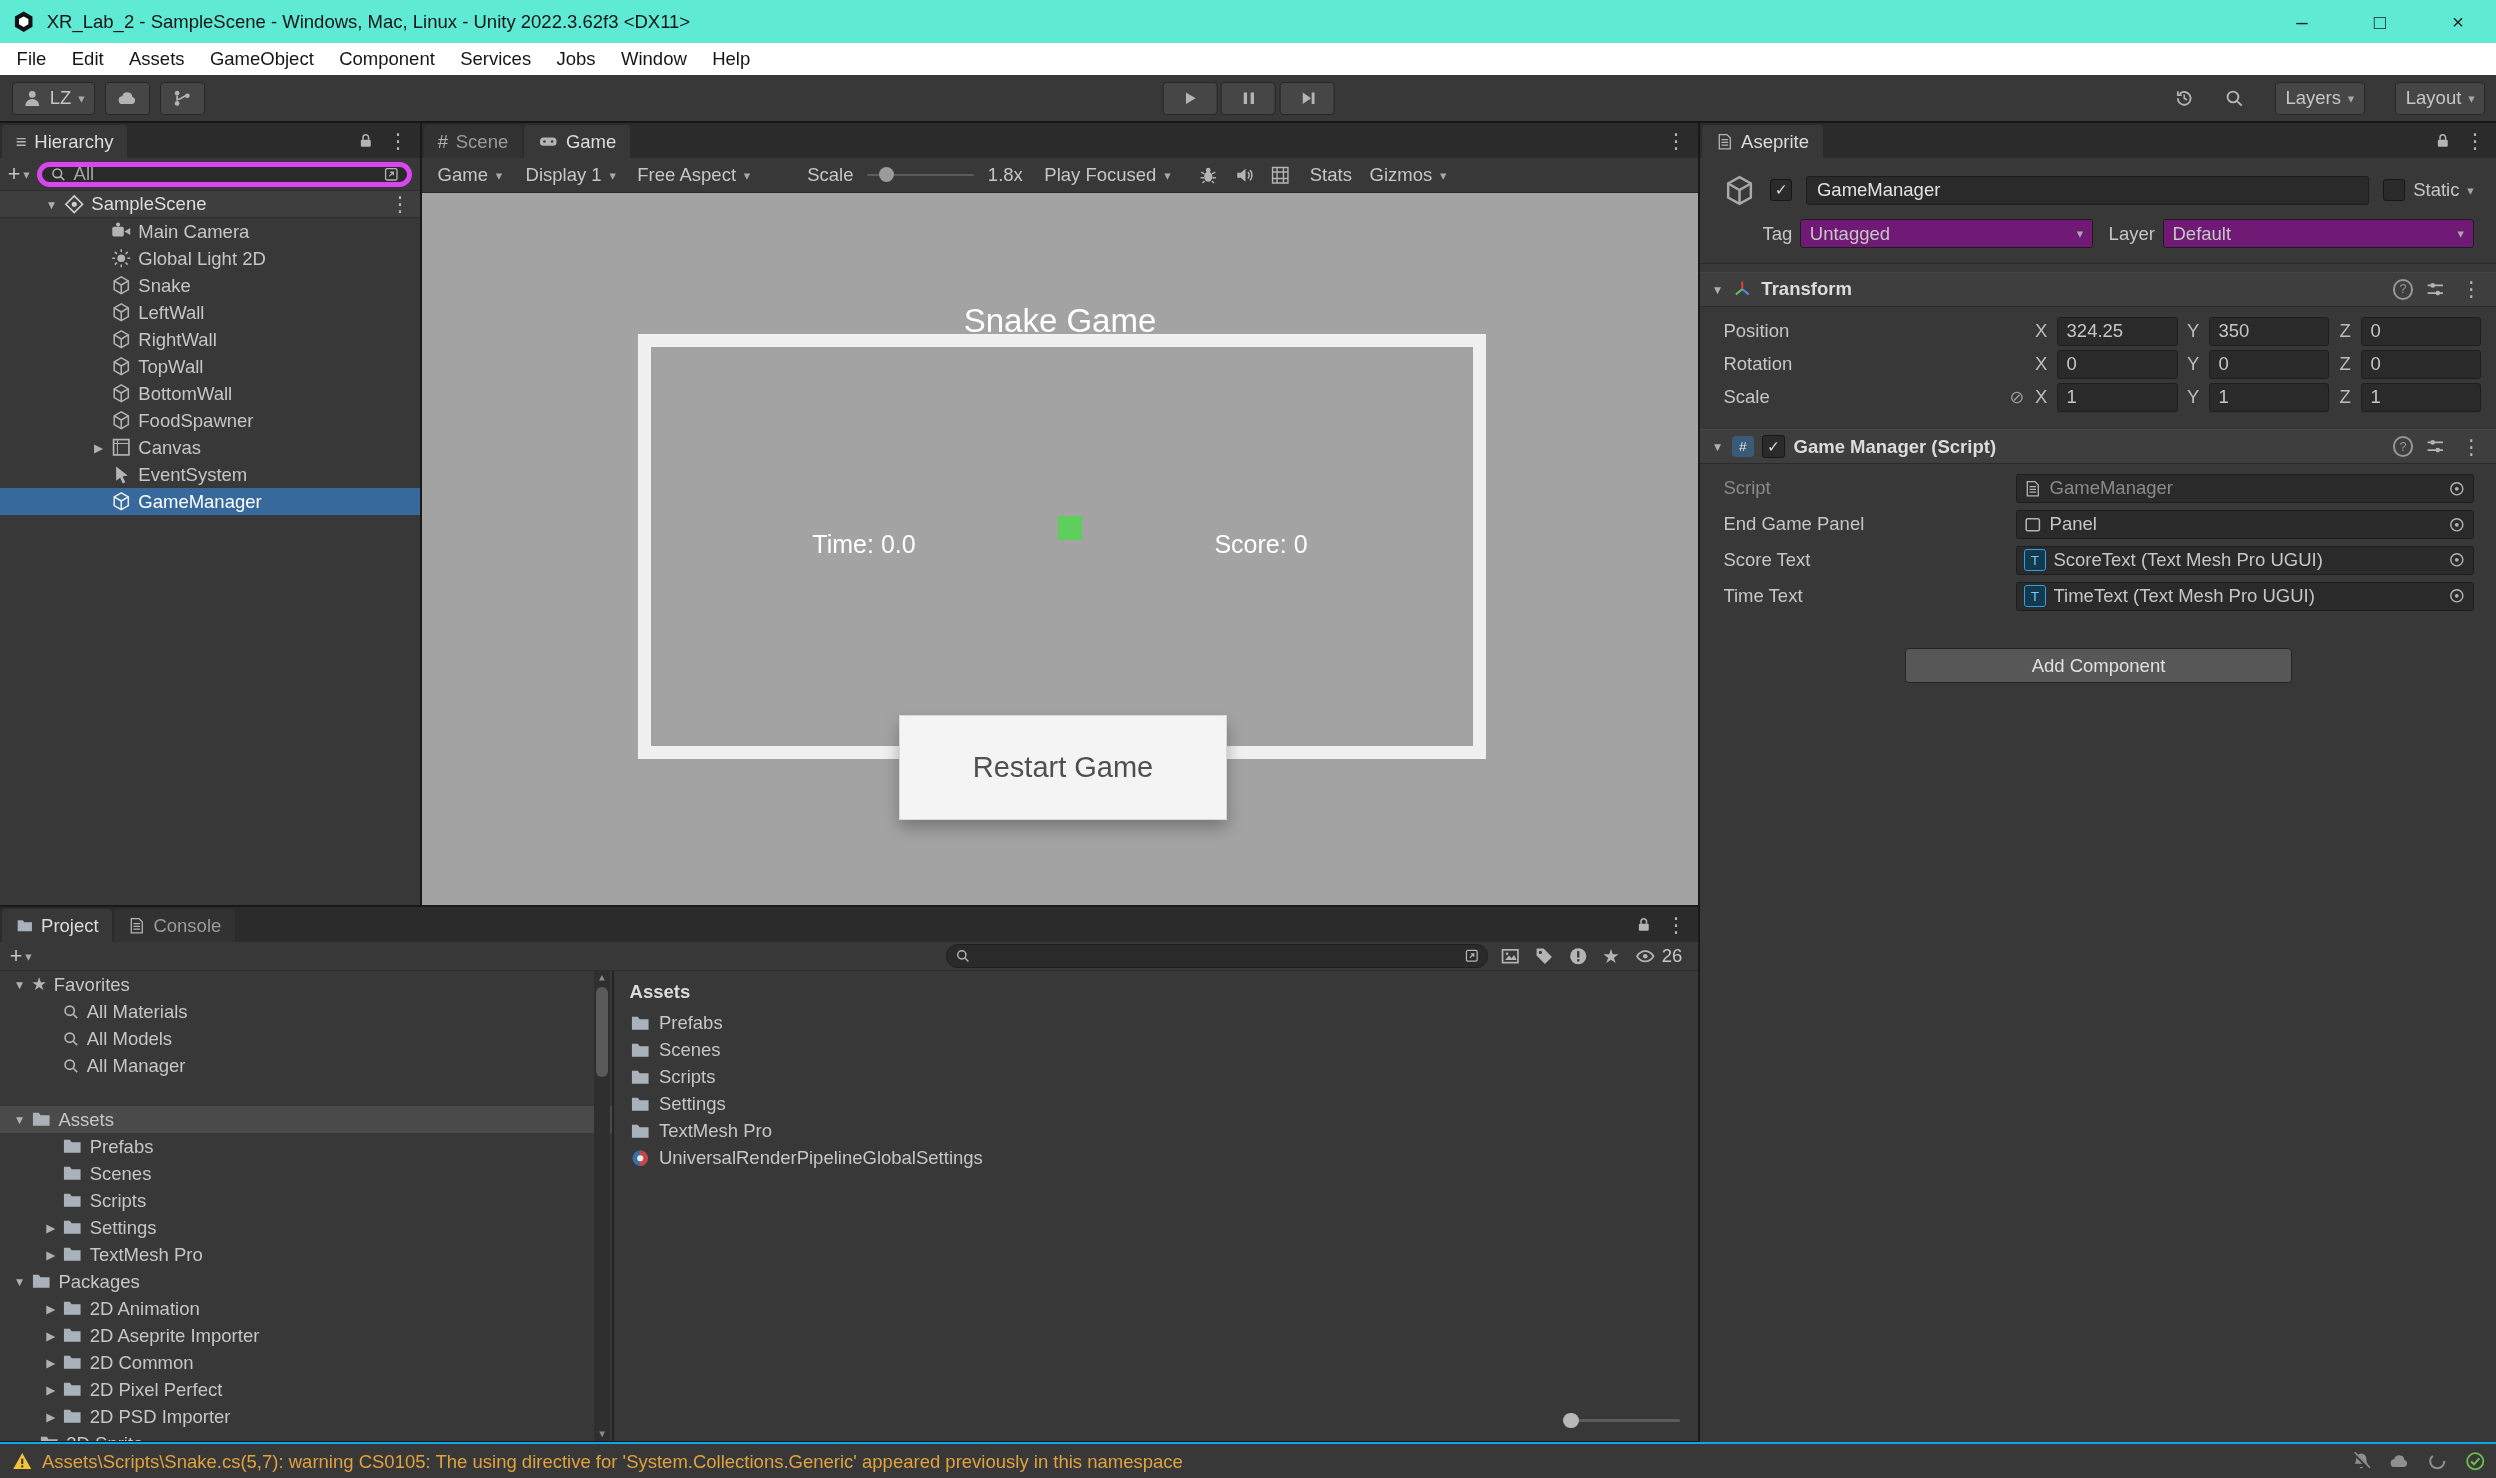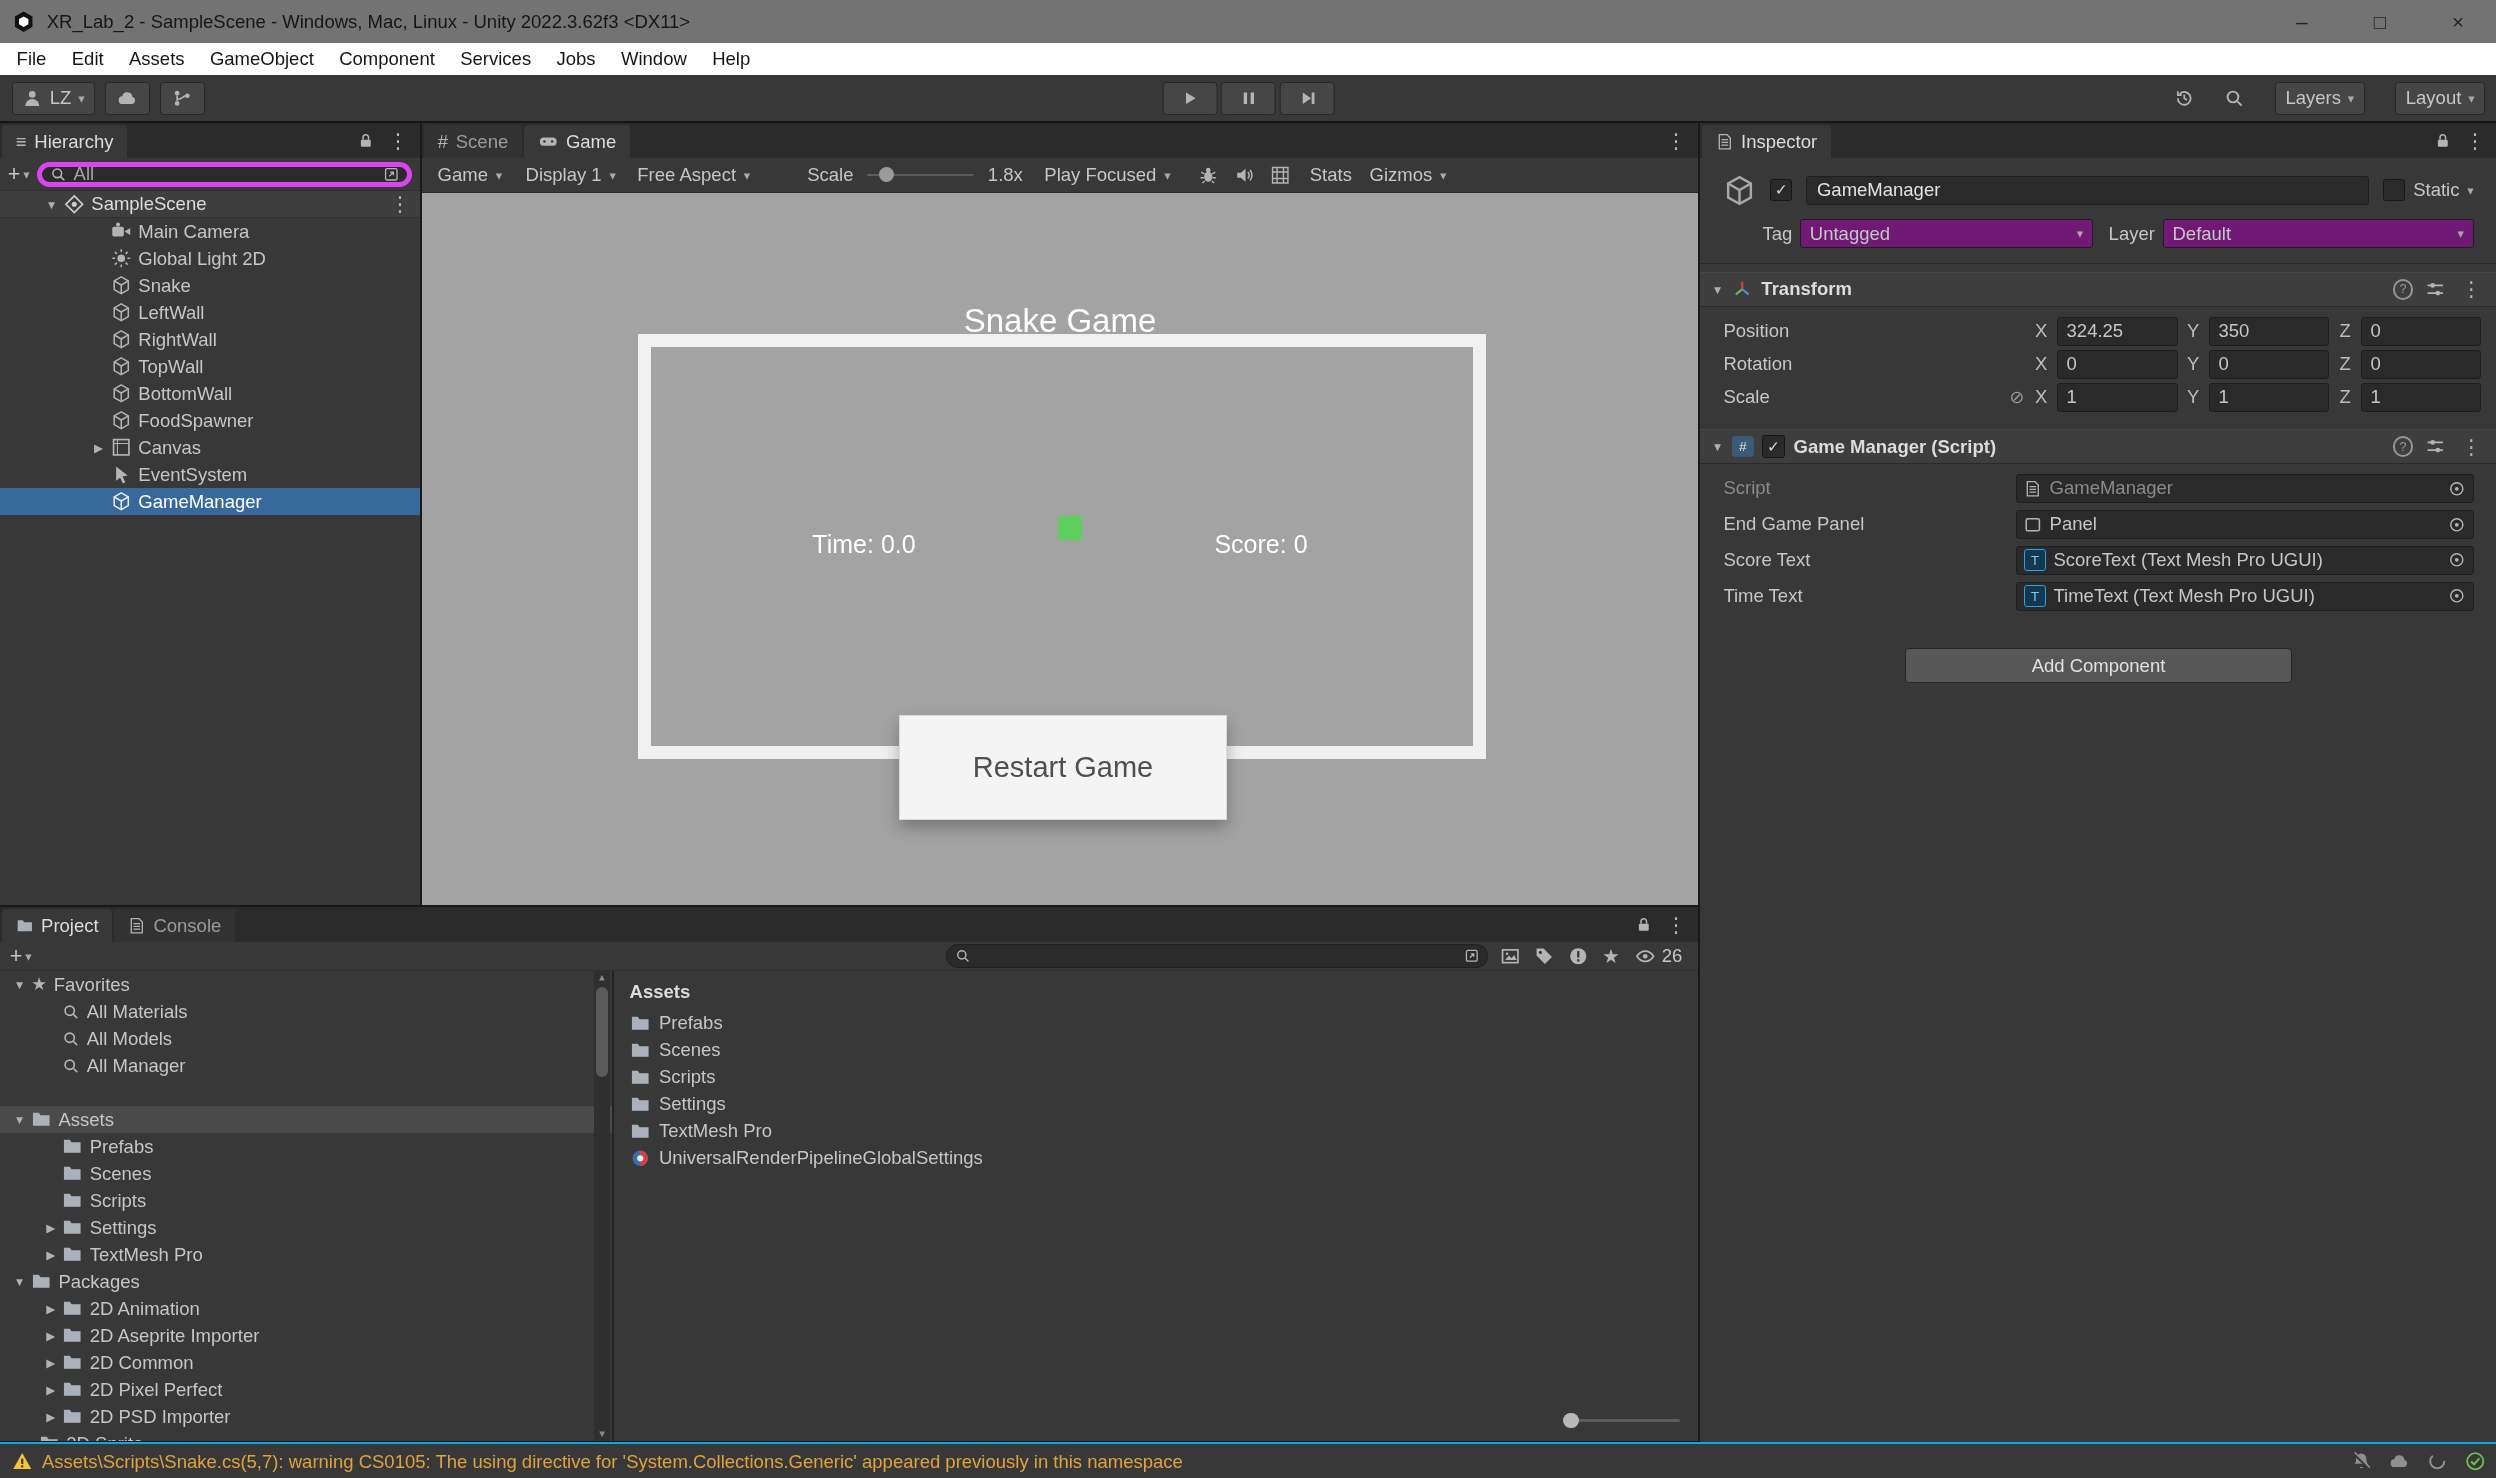--- a/index.html
+++ b/index.html
@@ -4,21 +4,21 @@
 <style>
 *{margin:0;padding:0;box-sizing:border-box}
 html,body{width:2497px;height:1478px;overflow:hidden;background:#191919;font-family:"Liberation Sans",sans-serif;font-size:18.5px;color:#c6c6c6}
 .ic{display:inline-block;vertical-align:middle;color:#b4b4b4;flex:none}
 svg.ic{width:20.5px;height:20.5px}
 .glyph{color:#b4b4b4}
 .kebab{color:#b4b4b4;font-size:20.5px;padding:0 3.9px}
 .arr{font-size:12.7px;color:#a8a8a8}
 .fold{font-size:11.7px;color:#b0b0b0}
 
-.titlebar{height:43px;background:#737373;color:#161616;display:flex;align-items:center;position:relative;padding-left:11.7px;gap:11.7px}
+.titlebar{height:43px;background:#5eead4;color:#161616;display:flex;align-items:center;position:relative;padding-left:11.7px;gap:11.7px}
 .titlebar .title{font-size:18.5px}
 .win-controls{position:absolute;right:0;top:0;height:100%;display:flex}
 .win-btn{width:78px;display:flex;align-items:center;justify-content:center;font-size:20.5px;color:#222}
 .menubar{height:32px;background:#ffffff;display:flex;align-items:center;padding-left:3.9px}
 .menu-item{padding:0 12.7px;color:#161616;cursor:default}
 
 .toolbar{height:48px;background:#383838;border-bottom:2px solid #161616;display:flex;align-items:center;position:relative;padding:0 11.7px;gap:9.8px}
 .tbtn{height:33px;background:#464646;border:1px solid #262626;border-radius:3.9px;display:flex;align-items:center;gap:6.8px;padding:0 9.8px;color:#c6c6c6}
 .tbtn.iconic{width:45px;justify-content:center}
 .play-group{position:absolute;left:50%;transform:translateX(-50%);display:flex;gap:3.9px}
@@ -536,21 +536,21 @@
       <div class="restart-btn">Restart Game</div>
     </div>
   </div>
 
   <div class="panel inspector">
     <div class="tabstrip">
       <div class="tab active">
         <svg class="ic" style="width:17.6px;height:17.6px" viewBox="0 0 18 18" width="17.6" height="17.6">
             <use href="#i-doc"></use>
           </svg>
-        <span>Inspector</span>
+        <span>Aseprite</span>
       </div>
       <div class="strip-right">
         <svg class="ic" style="width:17.6px;height:17.6px" viewBox="0 0 18 18" width="17.6" height="17.6">
             <use href="#i-lock"></use>
           </svg>
         <span class="kebab">⋮</span>
       </div>
     </div>
     <div class="go-header">
       <div class="go-row1">

